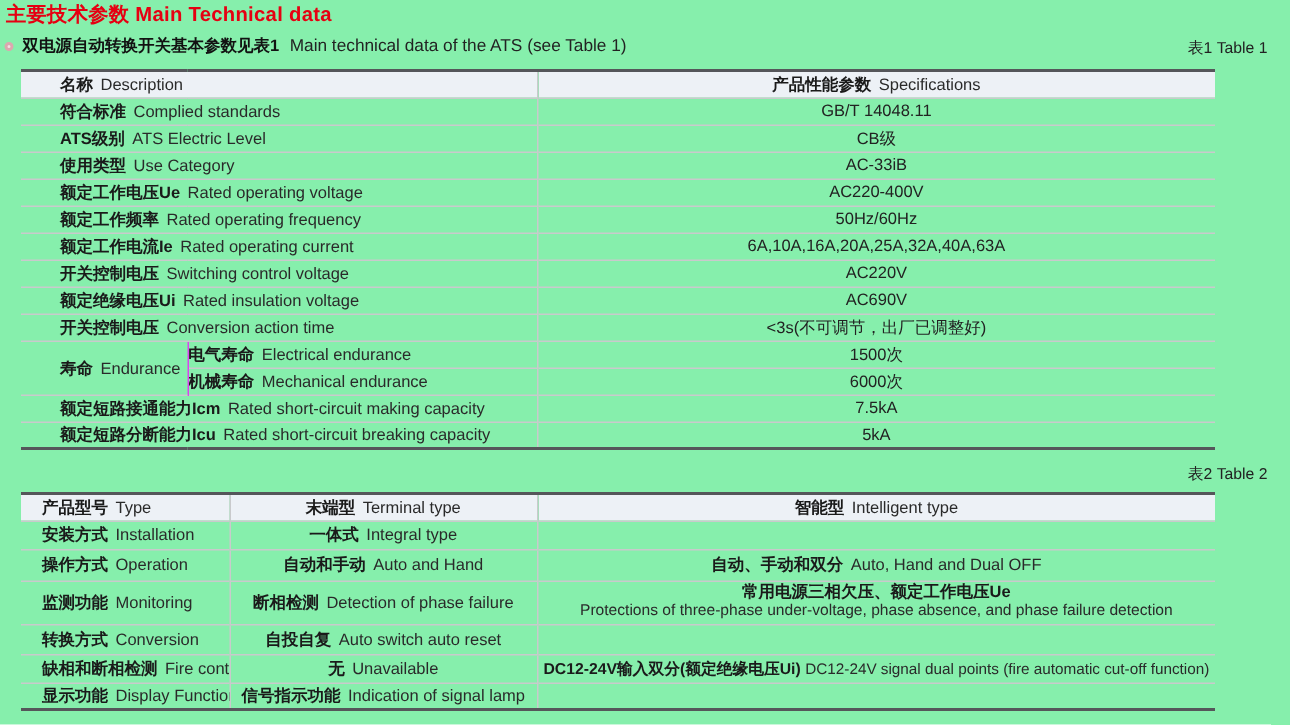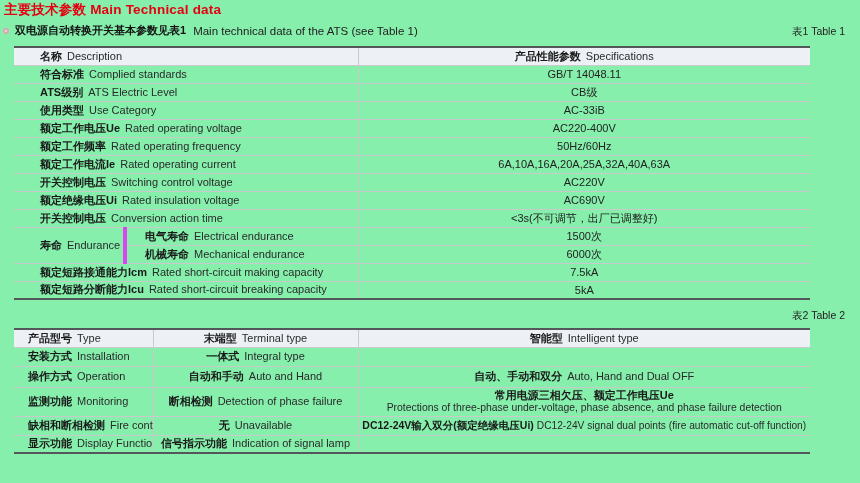--- a/index.html
+++ b/index.html
@@ -16,21 +16,21 @@
   .table-label { position:absolute; right:15px; width:120px; text-align:right; font-size:10.5px; color:#222; }
 
   table { position:absolute; left:14px; width:796px; border-collapse:collapse; table-layout:fixed;
           border-top:2.5px solid #55565a; border-bottom:2.5px solid #55565a; }
   td { border-top:1px solid #c9cacc; font-size:11px; color:#222; vertical-align:middle;
        overflow:hidden; white-space:nowrap; height:18px; padding:0; }
   tr.head td { background:#edf1f6; }
   .zh { font-weight:bold; color:#1a1a1a; }
   .en { font-weight:normal; color:#2a2a2a; margin-left:5px; }
   td.name { text-align:left; padding-left:26px; }
-  td.sub  { text-align:left; padding-left:18px; border-left:4px solid #d946ef; }
+  td.sub  { text-align:left; border-left:1px solid #d946ef; }
   td.val  { text-align:center; border-left:1px solid #c9cacc; }
   td.mid  { text-align:center; border-left:1px solid #c9cacc; }
 
   .t2 td.name { padding-left:14px; }
   .two-line { white-space:normal; line-height:1.18; }
   .two-line .zh { display:block; font-size:11px; }
   .two-line .en { display:block; margin-left:0; font-size:10.4px; }
   .fire-val .zh { font-size:10.5px; }
   .fire-val .en { font-size:10.2px; margin-left:3px; }
 </style>
@@ -157,20 +157,25 @@
 
     <tr style="height:29px;">
       <td class="name"><span class="zh">监测功能</span><span class="en">Monitoring</span></td>
       <td class="mid"><span class="zh">断相检测</span><span class="en">Detection of phase failure</span></td>
       <td class="mid two-line">
             <span class="zh">常用电源三相欠压、额定工作电压Ue</span>
             <span class="en">Protections of three-phase under-voltage, phase absence, and phase failure detection</span>
           </td>
     </tr>
 
+    <tr style="height:20px;">
+      <td class="name"><span class="zh">转换方式</span><span class="en">Conversion</span></td>
+      <td class="mid"><span class="zh">自投自复</span><span class="en">Auto switch auto reset</span></td>
+      <td class="mid"></td>
+    </tr>
 
     <tr style="height:19px;">
       <td class="name"><span class="zh">缺相和断相检测</span><span class="en">Fire control</span></td>
       <td class="mid"><span class="zh">无</span><span class="en">Unavailable</span></td>
       <td class="mid fire-val"><span class="zh">DC12-24V输入双分(额定绝缘电压Ui)</span><span class="en">DC12-24V signal dual points (fire automatic cut-off function)</span></td>
     </tr>
 
     <tr style="height:18px;">
       <td class="name"><span class="zh">显示功能</span><span class="en">Display Function</span></td>
       <td class="mid"><span class="zh">信号指示功能</span><span class="en">Indication of signal lamp</span></td>

